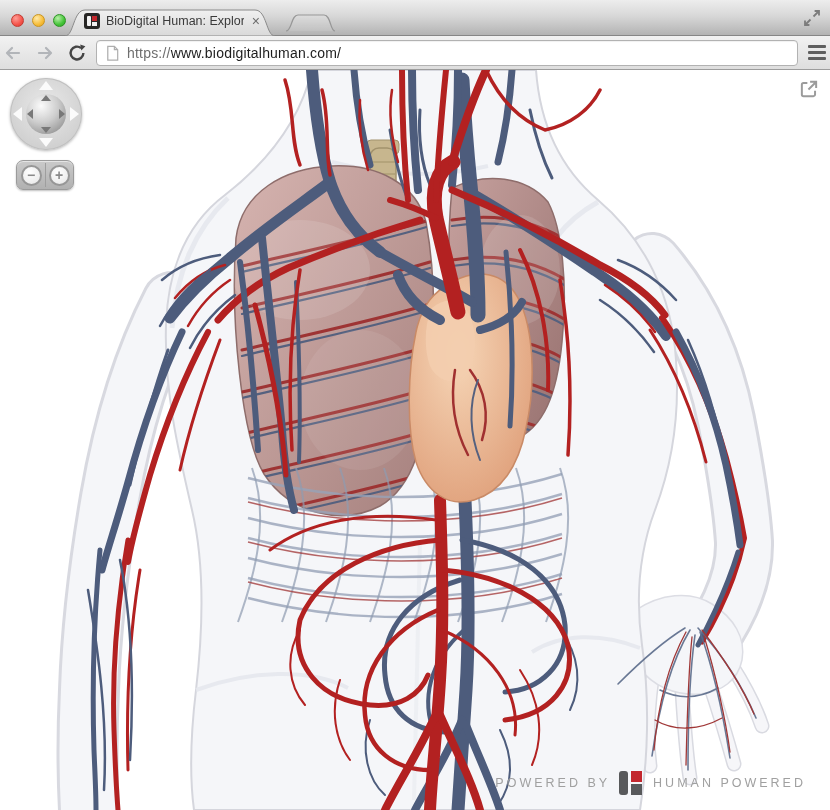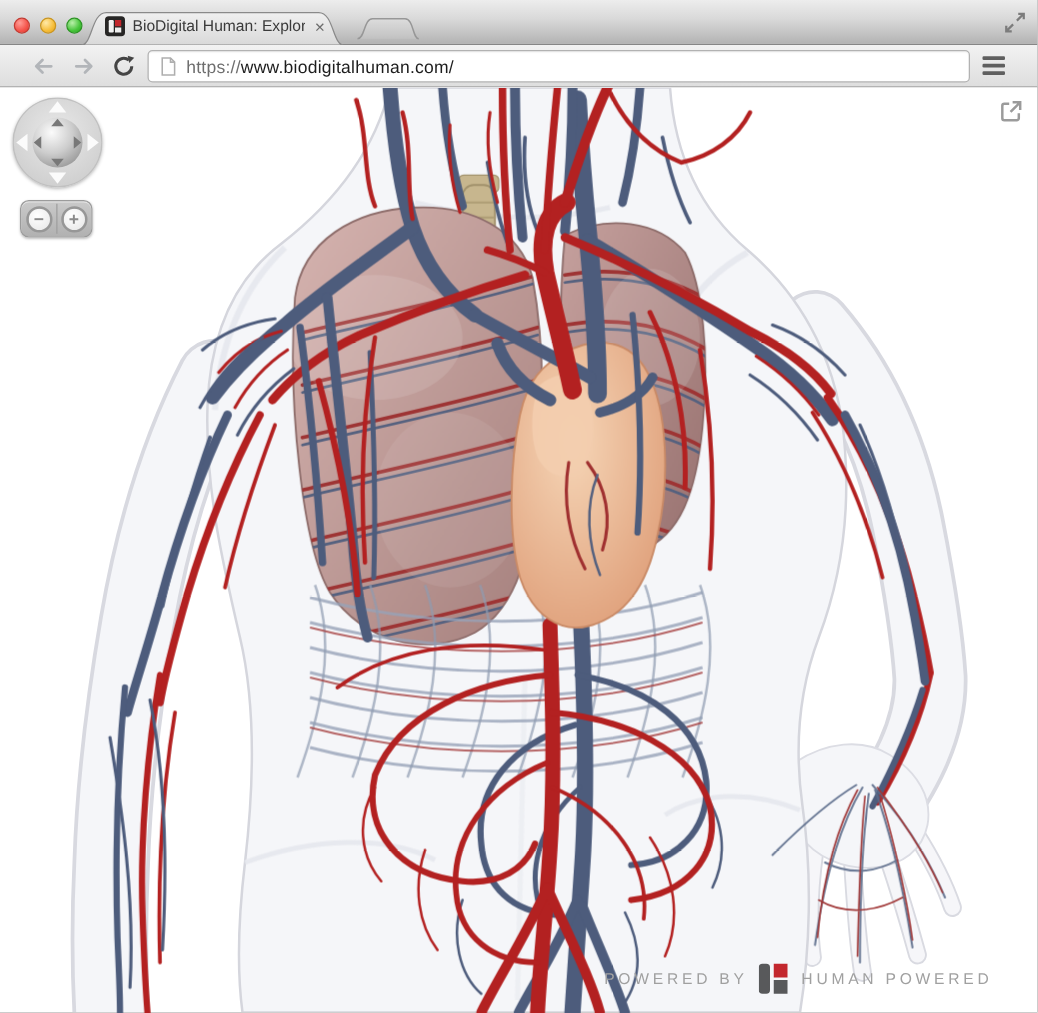--- a/index.html
+++ b/index.html
@@ -24,21 +24,21 @@
   .fav-stem { left:3px; top:3px; width:4px; height:10px; background:#f3f3f3; border-radius:1px; }
   .fav-red  { left:8px; top:3px; width:5px; height:5px; background:#c2272d; }
   .fav-sq   { left:8px; top:9px; width:5px; height:4px; background:#efefef; }
   .tab-title { font-size:12.5px; color:#3a3a3a; white-space:nowrap; overflow:hidden; max-width:148px; }
   .tab-close { font-size:14px; line-height:1; color:#6d6d6d; margin-left:2px; cursor:default; }
   .newtab { position:absolute; left:284px; bottom:3px; }
   .expand-btn { position:absolute; right:8px; top:8px; }
 
   
   .toolbar { height:34px; background:linear-gradient(180deg,#f2f2f2,#dedede);
-    border-bottom:1px solid #9d9d9d; display:flex; align-items:center; padding:0 22px; gap:6px; }
+    border-bottom:1px solid #9d9d9d; display:flex; align-items:center; padding:0 0; gap:6px; }
   .navbtn { width:26px; height:26px; display:flex; align-items:center; justify-content:center; }
   .addressbar { flex:1; height:26px; background:#fff; border:1px solid #b2b2b2; border-radius:4px;
     display:flex; align-items:center; padding:0 7px; gap:6px; box-shadow:inset 0 1px 1px rgba(0,0,0,.06); }
   .url { font-size:14px; letter-spacing:.2px; white-space:nowrap; }
   .url .scheme { color:#6e6e6e; }
   .url .host { color:#1d1d1d; }
   .menubtn { width:26px; height:26px; display:flex; flex-direction:column; justify-content:center; gap:3px; padding:0 4px; }
   .menubtn i { display:block; height:3px; background:#5f5f5f; border-radius:1px; }
 
   
@@ -67,21 +67,21 @@
     background:linear-gradient(#cacaca,#b1b1b1); border:1px solid #9b9b9b;
     box-shadow:0 1px 2px rgba(0,0,0,.25), inset 0 1px 0 rgba(255,255,255,.5);
     display:flex; align-items:center; justify-content:space-around; }
   .zoomctl::before { content:""; position:absolute; left:50%; top:2px; bottom:2px; width:1px; background:#9e9e9e; }
   .zbtn { width:21px; height:21px; border-radius:50%; background:radial-gradient(circle at 40% 32%,#ffffff,#e6e6e6);
     border:2px solid #979797; color:#8a8a8a; font-size:14px; font-weight:bold; line-height:17px; text-align:center; z-index:1; }
 
   .extlink { position:absolute; right:10px; top:8px; }
 
   
-  .powered { position:absolute; right:36px; bottom:14px; display:flex; align-items:center; gap:9px; }
+  .powered { position:absolute; right:24px; bottom:14px; display:flex; align-items:center; gap:9px; }
   .powered .ptext { font-size:12.5px; letter-spacing:3px; color:#a0a0a0; }
 </style>
 </head>
 <body>
 
 <div class="window">
 
   <div class="titlebar">
     <div class="traffic">
       <div class="tl tl-close"></div>

